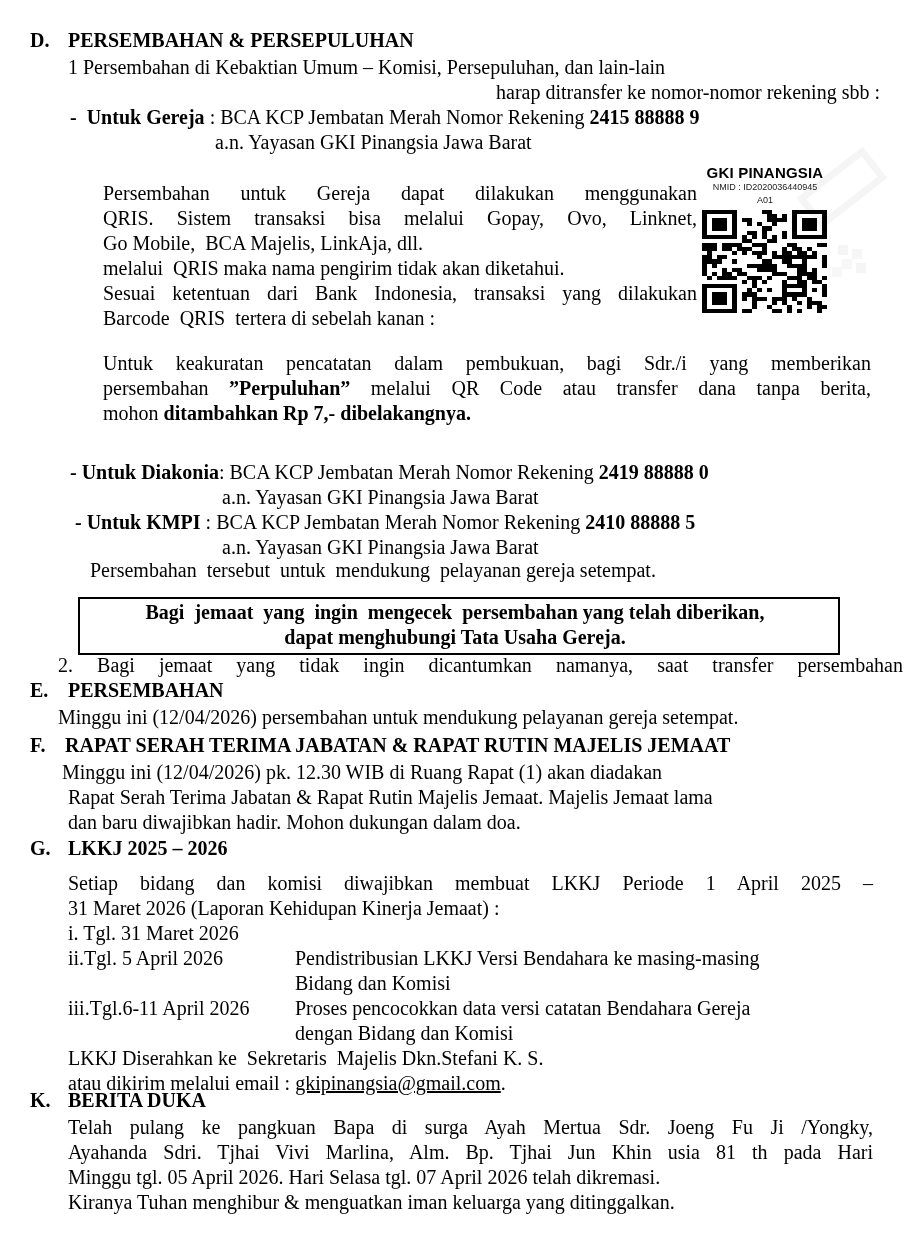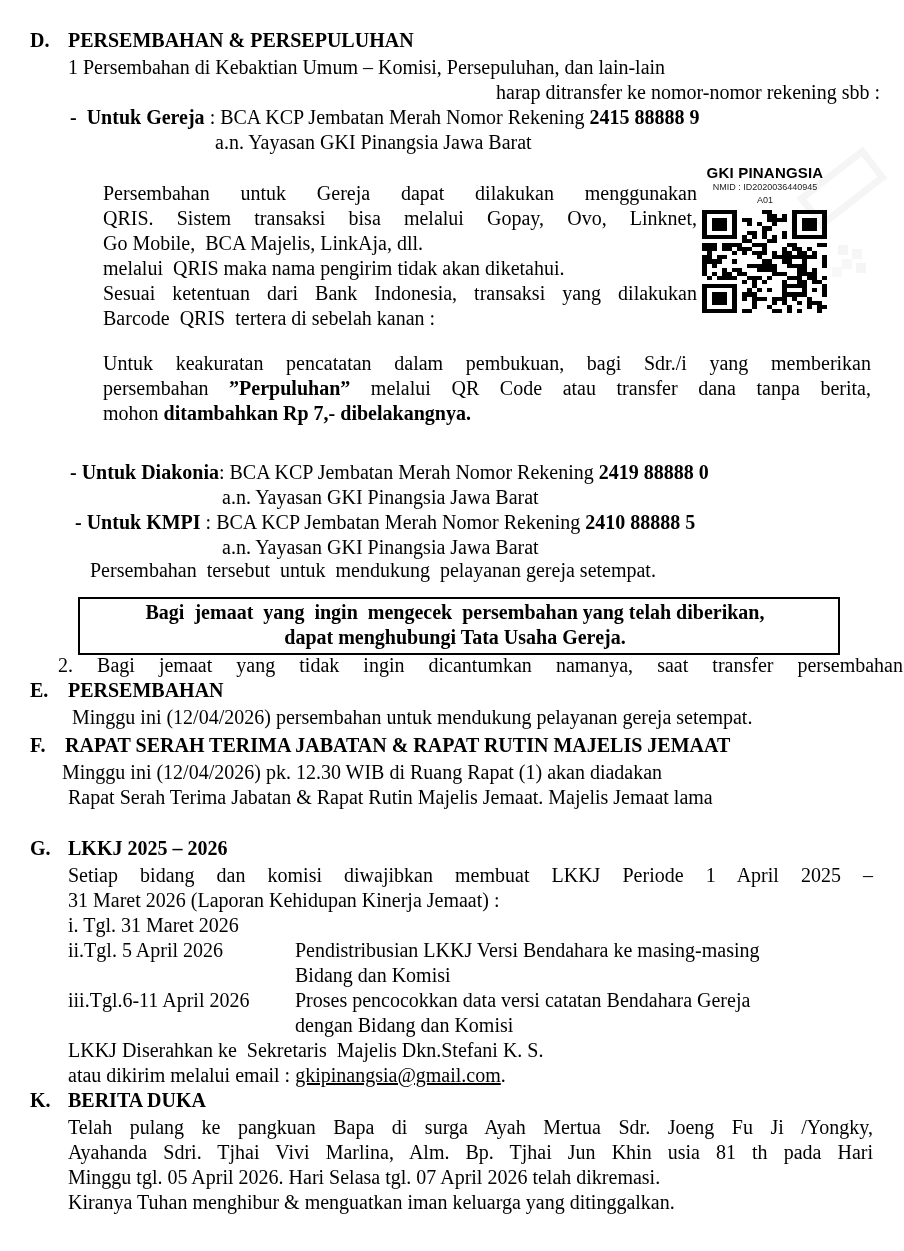--- a/index.html
+++ b/index.html
@@ -10,21 +10,21 @@
   }
   .abs{position:absolute;}
   .line{white-space:pre-wrap;}
   .just{text-align:justify;text-align-last:justify;}
   .sec-head{display:flex;font-weight:bold;}
   .sec-letter{flex:0 0 38px;}
   .ml38{margin-left:38px;}
   .ml50{margin-left:50px;text-align:right;}
   .ml40{margin-left:40px;}
   .ml32{margin-left:32px;}
-  .ml42{margin-left:42px;}
+  .ml42{margin-left:28px;}
   .ml20{margin-left:20px;}
   .ml5{margin-left:5px;}
   .ml152{margin-left:152px;}
   .ml185{margin-left:185px;}
   .notice-box{
     border:2px solid #000;text-align:center;font-weight:bold;
     padding:1px 16px 3px 8px;
   }
   
   .qris-block{width:136px;text-align:center;font-family:"Liberation Sans", sans-serif;}
@@ -413,28 +413,29 @@
     <div class="line ml42" style="margin-top:2px;">Minggu ini (12/04/2026) persembahan untuk mendukung pelayanan gereja setempat.</div>
   </div>
 
   <div class="abs" style="left:30px;top:733px;width:850px;">
     <div class="sec-head">
       <span class="sec-letter" style="flex-basis:35px;">F.</span>
       <span>RAPAT SERAH TERIMA JABATAN &amp; RAPAT RUTIN MAJELIS JEMAAT</span>
     </div>
     <div class="line ml32" style="margin-top:2px;">Minggu ini (12/04/2026) pk. 12.30 WIB di Ruang Rapat (1) akan diadakan</div>
     <div class="line ml38">Rapat Serah Terima Jabatan &amp; Rapat Rutin Majelis Jemaat. Majelis Jemaat lama</div>
+    <div class="line ml38">dan baru diwajibkan hadir. Mohon dukungan dalam doa.</div>
   </div>
 
   <div class="abs" style="left:30px;top:836px;width:843px;">
     <div class="sec-head">
       <span class="sec-letter">G.</span>
       <span>LKKJ 2025 – 2026</span>
     </div>
-    <div class="line ml38 just" style="margin-top:2px;">Setiap bidang dan komisi diwajibkan membuat LKKJ Periode 1 April 2025 –</div>
+    <div class="line ml38 just" style="margin-top:10px;">Setiap bidang dan komisi diwajibkan membuat LKKJ Periode 1 April 2025 –</div>
     <div class="line ml38">31 Maret 2026 (Laporan Kehidupan Kinerja Jemaat) :</div>
 
     <div class="sched-row">
       <span class="sched-label">i. Tgl. 31 Maret 2026</span>
     </div>
     <div class="sched-row">
       <span class="sched-label">ii.Tgl. 5 April 2026</span>
       <span class="sched-desc">Pendistribusian LKKJ Versi Bendahara ke masing-masing
 Bidang dan Komisi</span>
     </div>

